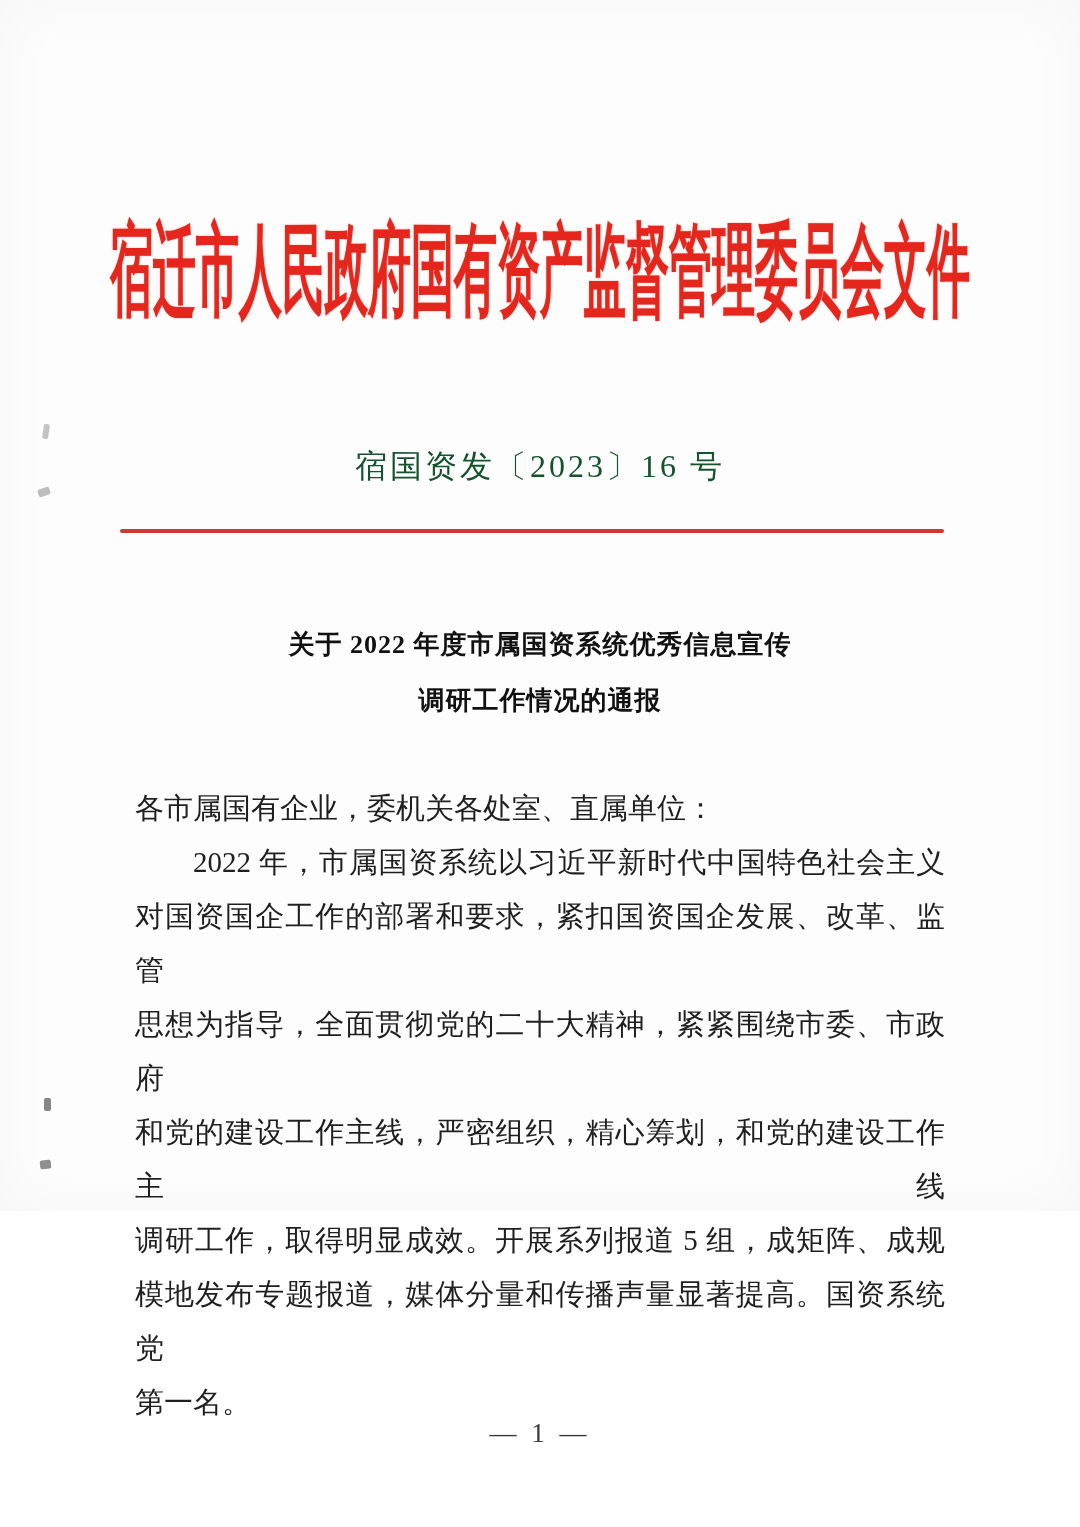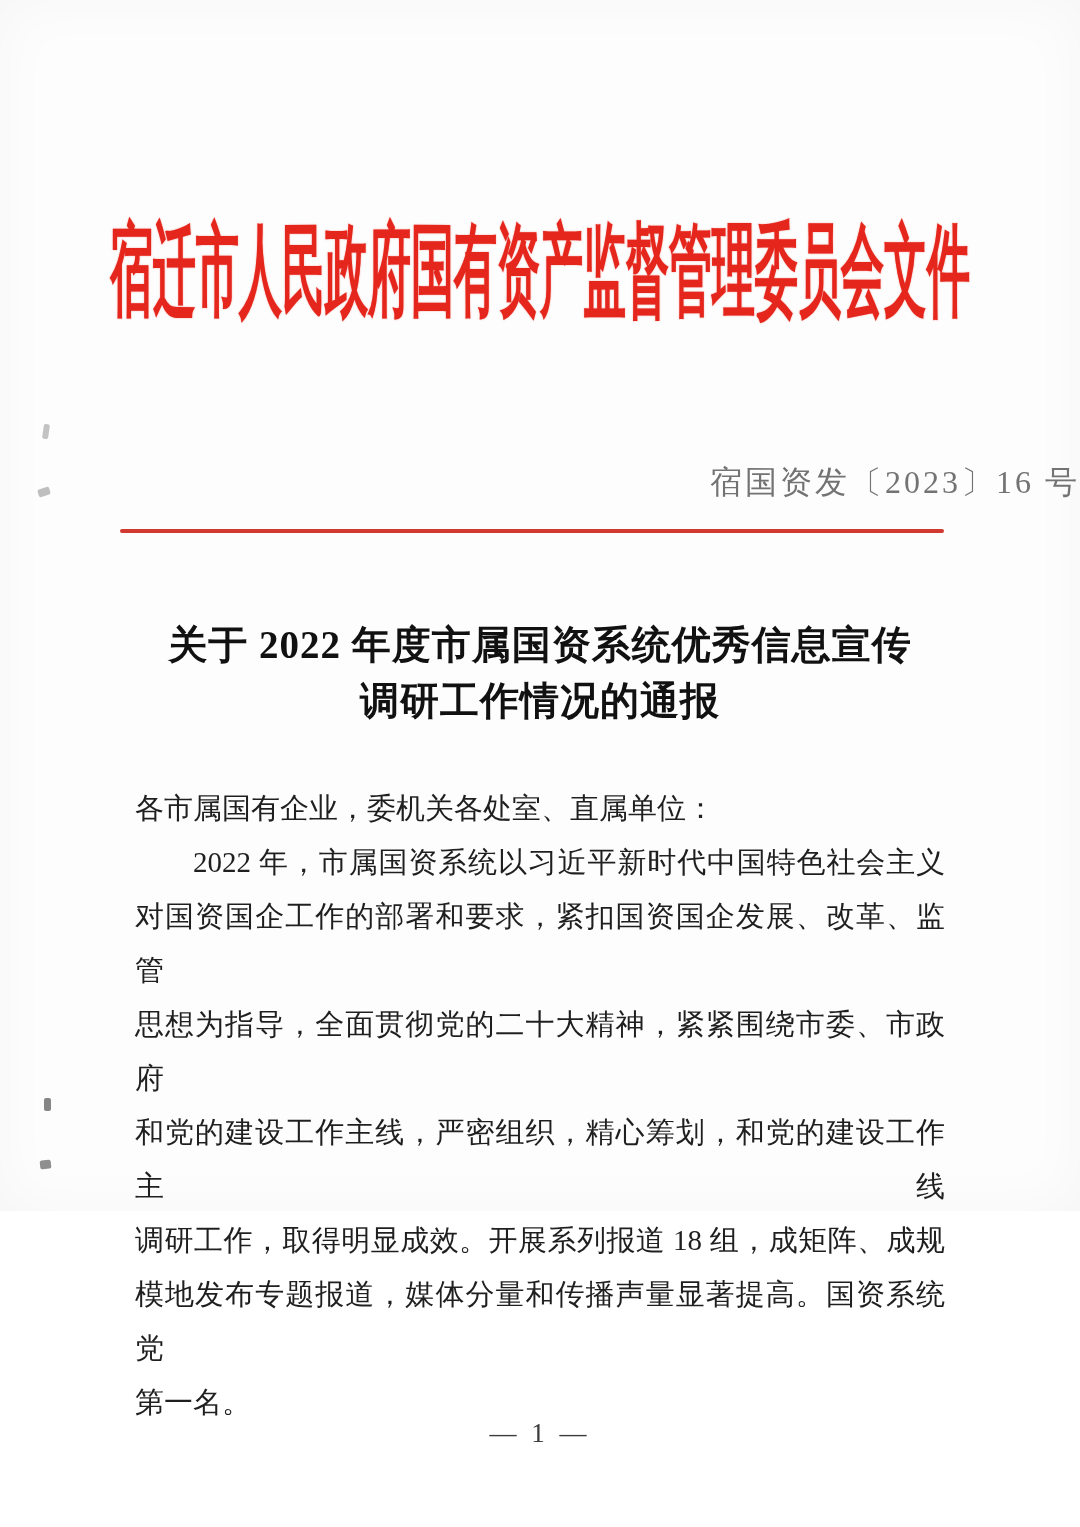--- a/index.html
+++ b/index.html
@@ -31,37 +31,36 @@
     color:var(--header-red);
     white-space:nowrap;
     transform:scaleY(2.35);
     transform-origin:center center;
     letter-spacing:0px;
     text-shadow:0 0 1px rgba(229,38,28,0.55);
   }
   
   .doc-number{
     position:absolute;top:445px;left:0;width:100%;
-    text-align:right;
+    text-align:center;
     font-size:32px;
     letter-spacing:3px;
-    color:#737373;
-    margin-top:16px;
+    color:#14532d;
   }
   
   .red-rule{
     position:absolute;top:529px;left:120px;width:824px;height:4px;
     background:var(--rule-red);
     border-radius:2px;
   }
   
   .title{
     position:absolute;top:617px;left:135px;width:810px;
     text-align:center;
-    font-size:39px;
+    font-size:26px;
     font-weight:bold;
     line-height:56px;
     color:#111;
     letter-spacing:1px;
   }
   .title-line{display:block;}
   
   .body{
     position:absolute;top:781px;left:135px;width:810px;
     font-size:29px;
@@ -115,21 +114,21 @@
     <span class="title-line">关于 2022 年度市属国资系统优秀信息宣传</span>
     <span class="title-line">调研工作情况的通报</span>
   </h1>
 
   <div class="body">
     <div class="line plain">各市属国有企业，委机关各处室、直属单位：</div>
     <div class="line fill indent">2022 年，市属国资系统以习近平新时代中国特色社会主义</div>
     <div class="line fill">对国资国企工作的部署和要求，紧扣国资国企发展、改革、监管</div>
     <div class="line fill">思想为指导，全面贯彻党的二十大精神，紧紧围绕市委、市政府</div>
     <div class="line fill">和党的建设工作主线，严密组织，精心筹划，和党的建设工作主线</div>
-    <div class="line fill">调研工作，取得明显成效。开展系列报道 18 组，成矩阵、成规</div>
+    <div class="line fill">调研工作，取得明显成效。开展系列报道 5 组，成矩阵、成规</div>
     <div class="line fill">模地发布专题报道，媒体分量和传播声量显著提高。国资系统党</div>
     <div class="line plain">第一名。</div>
 
   </div>
 
   <div class="page-number">— 1 —</div>
 
   <div class="speck speck-1"></div>
   <div class="speck speck-2"></div>
   <div class="speck speck-3"></div>

